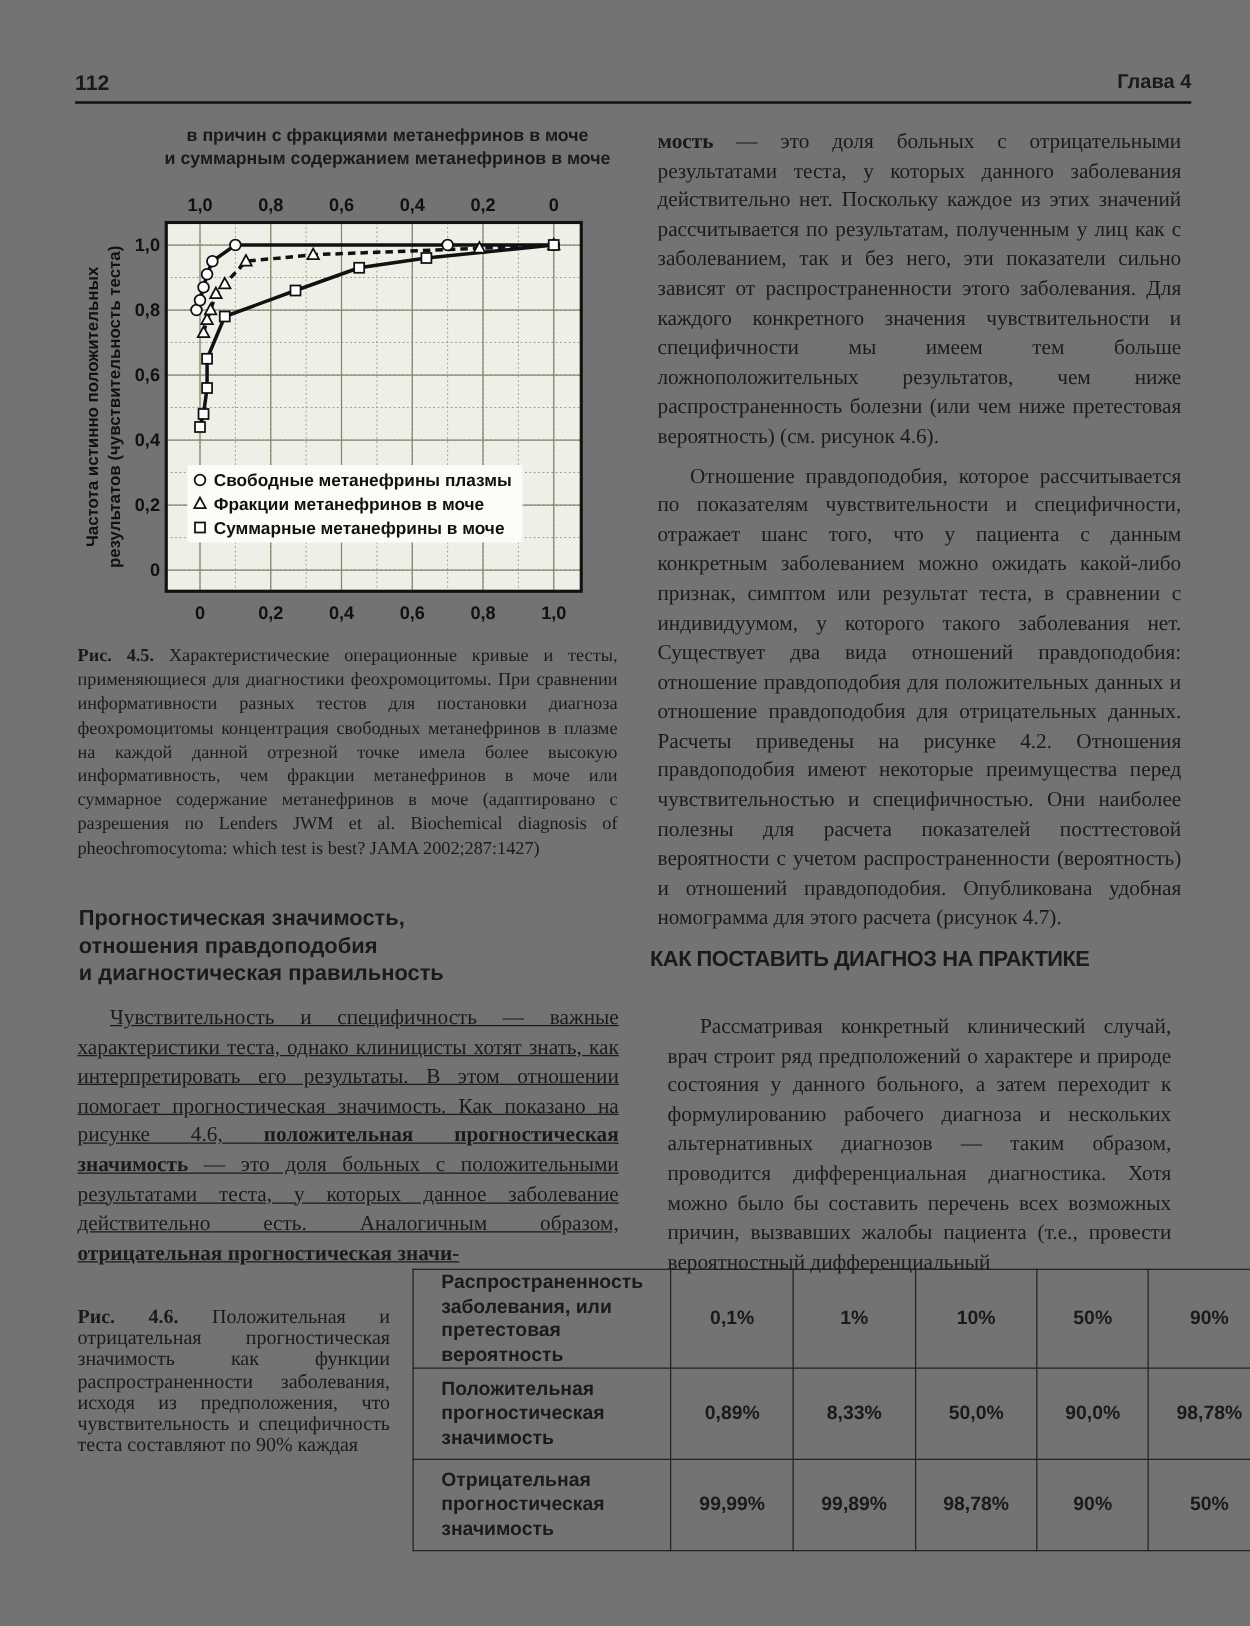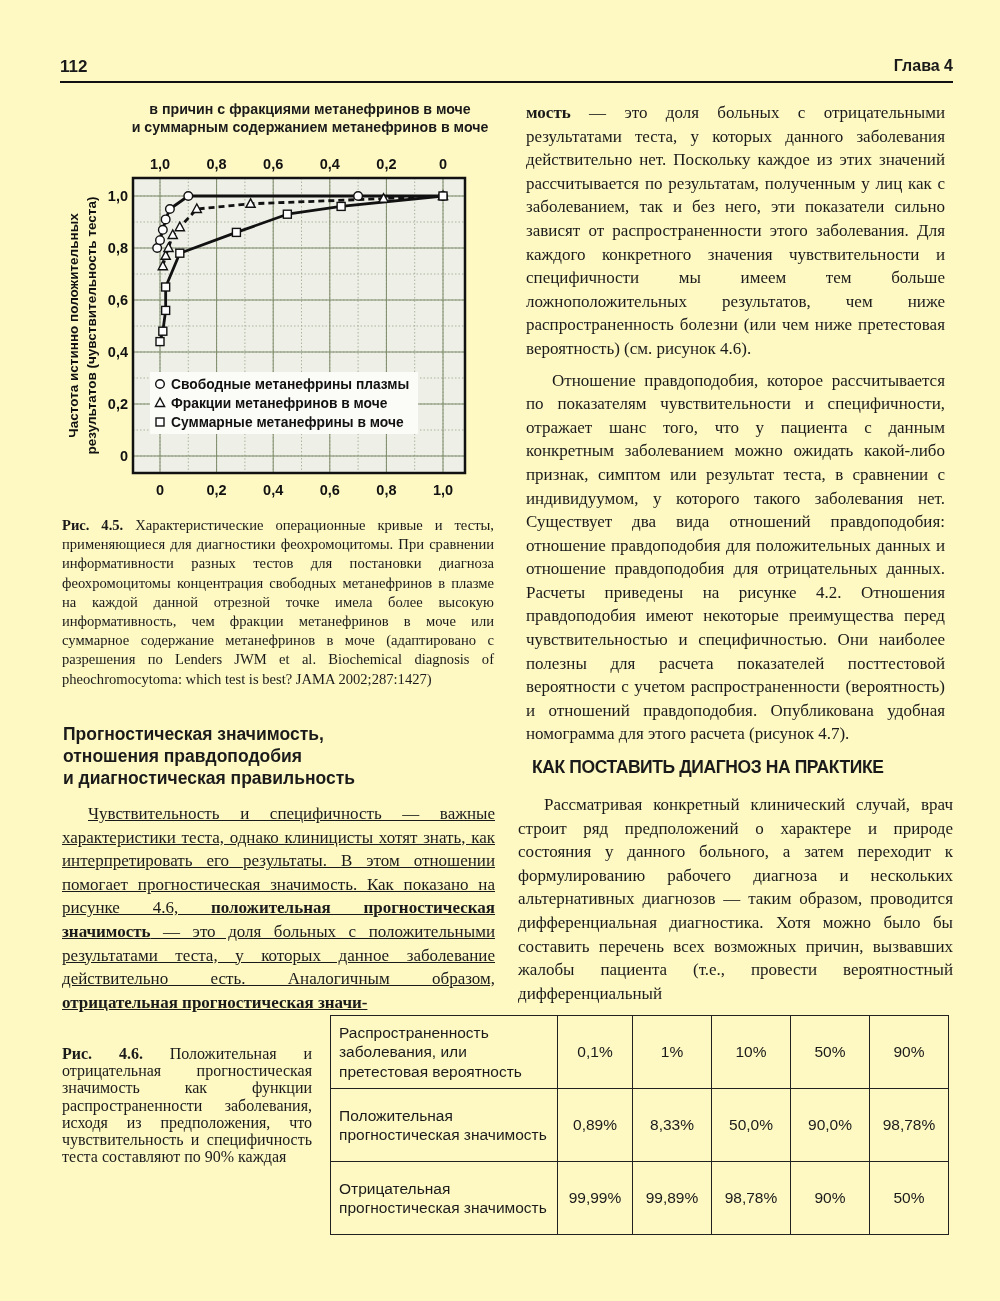--- a/index.html
+++ b/index.html
@@ -1,47 +1,47 @@
 <!DOCTYPE html>
 <html><head>
 <meta charset="utf-8">
 <style>
   html, body { margin: 0; padding: 0; }
   body {
     width: 1000px; height: 1301px; background: #ffffff; position: relative; overflow: hidden;
     font-family: "Liberation Serif", "DejaVu Serif", serif; color: #1a1a1a;
   }
-  .page { position: absolute; left: 0; top: 0; width: 1000px; height: 1301px; background: #fef9c3; }
+  .page { position: absolute; left: 0; top: 0; width: 1000px; height: 1301px; background: #737373; }
   .header { position: absolute; left: 60px; top: 55px; width: 893px; height: 26px; border-bottom: 2px solid #111; }
   .page-num { position: absolute; left: 0; top: 2px; font-family: "Liberation Sans", sans-serif; font-weight: bold; font-size: 17px; }
   .chapter { position: absolute; right: 0; top: 2px; font-family: "Liberation Sans", sans-serif; font-weight: bold; font-size: 16px; }
 
   .chart-title { position: absolute; left: 100px; top: 101px; width: 420px; text-align: center; font-family: "Liberation Sans", sans-serif; font-weight: bold; font-size: 14.2px; line-height: 17.5px; }
   #chart { position: absolute; left: 60px; top: 150px; }
 
   .col-left-cap { position: absolute; left: 62px; top: 516px; width: 432px; font-size: 14.6px; line-height: 19.2px; text-align: justify; }
   .col-left-cap b { font-weight: bold; }
 
   .sec-h { position: absolute; left: 63px; top: 723px; width: 430px; font-family: "Liberation Sans", sans-serif; font-weight: bold; font-size: 17.5px; line-height: 22px; }
 
   .left-body { position: absolute; left: 62px; top: 802px; width: 433px; font-size: 17px; line-height: 23.6px; text-align: justify; text-decoration: underline; }
   .left-body p { margin: 0; text-indent: 26px; }
 
   .right-body { position: absolute; left: 518px; top: 93px; width: 435px; font-size: 17px; line-height: 23.6px; text-align: justify; }
   .right-body p { margin: 8px; }
   .right-body p.indent { text-indent: 26px; }
 
-  .right-h { position: absolute; left: 532px; top: 757px; font-family: "Liberation Sans", sans-serif; font-weight: bold; font-size: 17.5px; letter-spacing: -0.4px; }
+  .right-h { position: absolute; left: 520px; top: 757px; font-family: "Liberation Sans", sans-serif; font-weight: bold; font-size: 17.5px; letter-spacing: -0.4px; }
   .right-body2 { position: absolute; left: 518px; top: 793px; width: 435px; font-size: 17px; line-height: 23.6px; text-align: justify; }
-  .right-body2 p { margin: 0; text-indent: 26px; }
+  .right-body2 p { margin: 16px; text-indent: 26px; }
 
   .fig46-cap { position: absolute; left: 62px; top: 1045px; width: 250px; font-size: 16px; line-height: 17.2px; text-align: justify; }
 
   table.pv { position: absolute; left: 330px; top: 1015px; border-collapse: collapse; font-family: "Liberation Sans", sans-serif; font-size: 15.5px; }
-  table.pv td { border: 1.5px solid #222; padding: 0 8px; height: 72px; vertical-align: middle; }
+  table.pv td { border: 1.5px solid #222; padding: 0 22px; height: 72px; vertical-align: middle; font-weight: bold; }
   table.pv td.lab { width: 210px; text-align: left; line-height: 19.5px; }
   table.pv td.val { width: 58px; text-align: center; }
   table.pv td.val.w { width: 62px; }
 </style>
 </head>
 <body>
 
 <div class="page">
 
   <div class="header">

